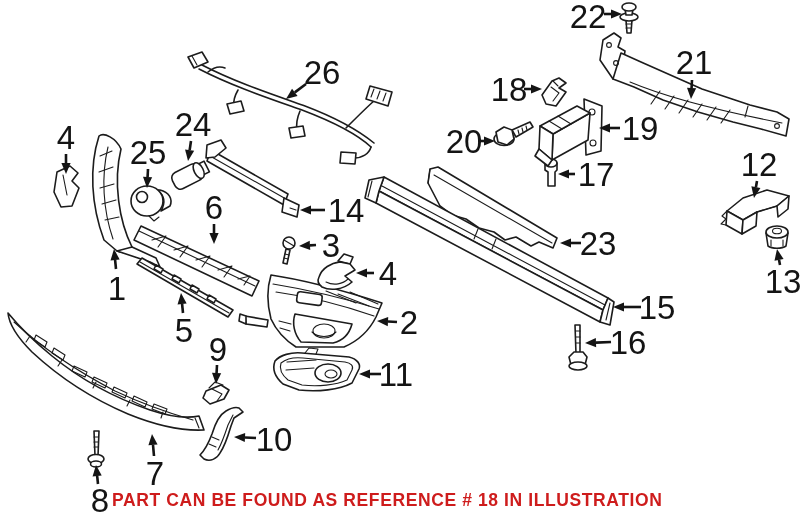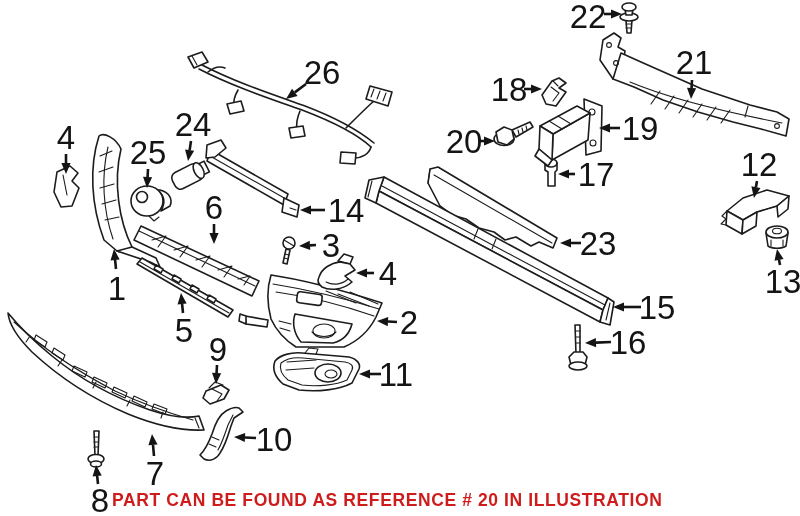--- a/index.html
+++ b/index.html
@@ -414,14 +414,14 @@
           <text x="657" y="307" class="callout-num">15</text>
         </g>
         <g>
           <line x1="611" y1="342" x2="595.9918729209445" y2="342.5772356568867" class="arrow-line"></line>
           <polygon points="585,343 595.815080559279,337.9806342535827 596.16866528261,347.17383706019075" class="arrow-head"></polygon>
           <text x="628" y="342" class="callout-num">16</text>
         </g>
       </g>
   </svg>
 
-  <div class="caption">PART CAN BE FOUND AS REFERENCE # 20 IN ILLUSTRATION</div>
+  <div class="caption">PART CAN BE FOUND AS REFERENCE # 18 IN ILLUSTRATION</div>
 </div>
 
 </body></html>

